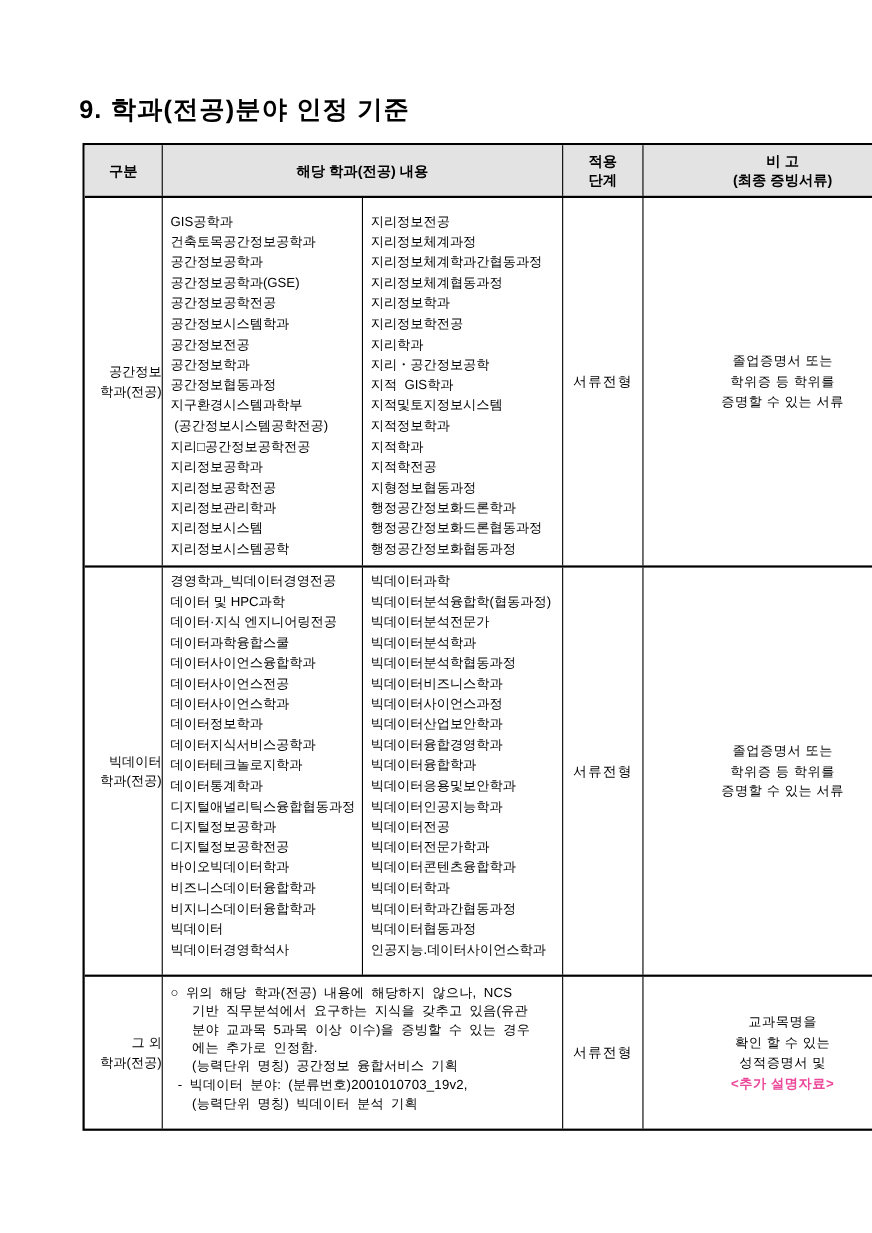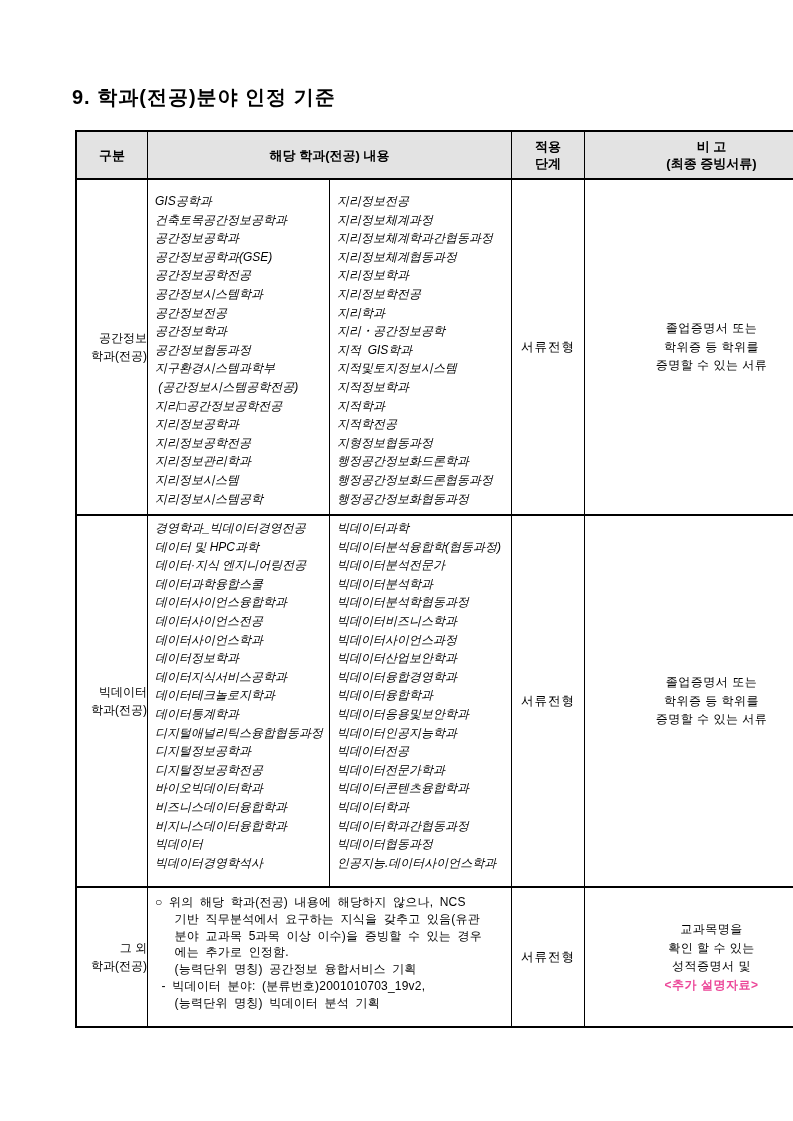--- a/index.html
+++ b/index.html
@@ -3,33 +3,33 @@
 <meta charset="utf-8">
 <style>
   html,body { margin:0; padding:0; background:#ffffff; }
   .page {
     position:relative; width:793px; height:1121px; background:#ffffff;
     font-family:"Liberation Sans","DejaVu Sans",sans-serif; color:#000;
     overflow:hidden;
   }
   .doc-title {
     position:absolute; left:72px; top:84px;
-    font-size:20px; font-weight:bold; letter-spacing:1px;
+    font-size:23px; font-weight:bold; letter-spacing:1px;
   }
   .doc-table {
     position:absolute; left:75px; top:130px; width:765px;
     border:2px solid #000; box-sizing:border-box;
   }
   .tr { display:flex; box-sizing:border-box; border-bottom:2px solid #000; }
   .tr:last-child { border-bottom:none; }
   .td { box-sizing:border-box; border-right:1px solid #000; overflow:hidden; }
   .td:last-child { border-right:none; }
 
   .c-cat   { width:71px;  flex:0 0 71px; }
-  .c-sub   { width:182px; flex:0 0 182px;font-style:italic; }
+  .c-sub   { width:182px; flex:0 0 182px; }
   .c-cont  { width:364px; flex:0 0 364px; }
   .c-stage { width:73px;  flex:0 0 73px; }
   .c-note  { flex:1 1 auto; }
 
   .tr-header { height:48px; background:#e3e3e3; }
   .tr-header .td {
     display:flex; flex-direction:column; align-items:center; justify-content:center;
     font-weight:bold; font-size:13px; line-height:17px; text-align:center;
   }
   .tr-r1 { height:336px; }

